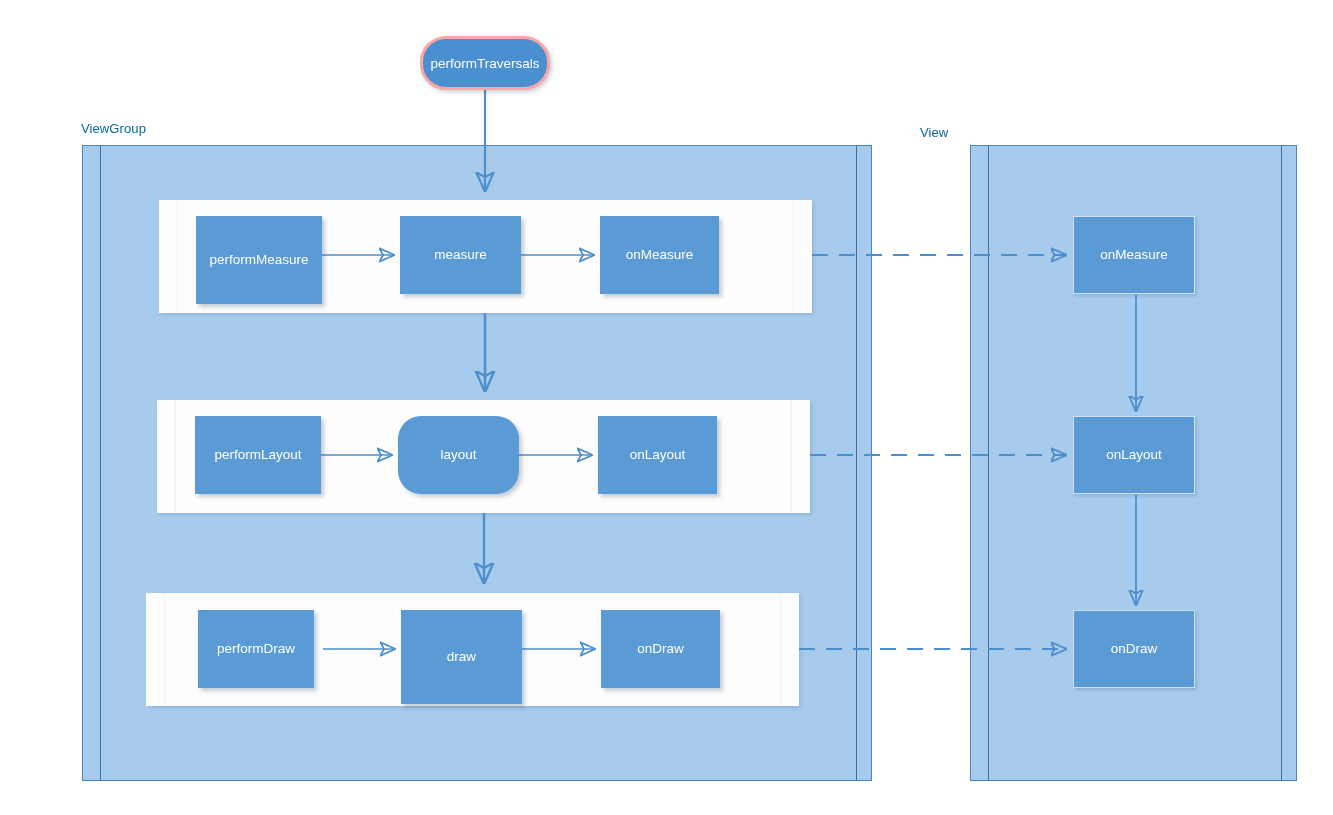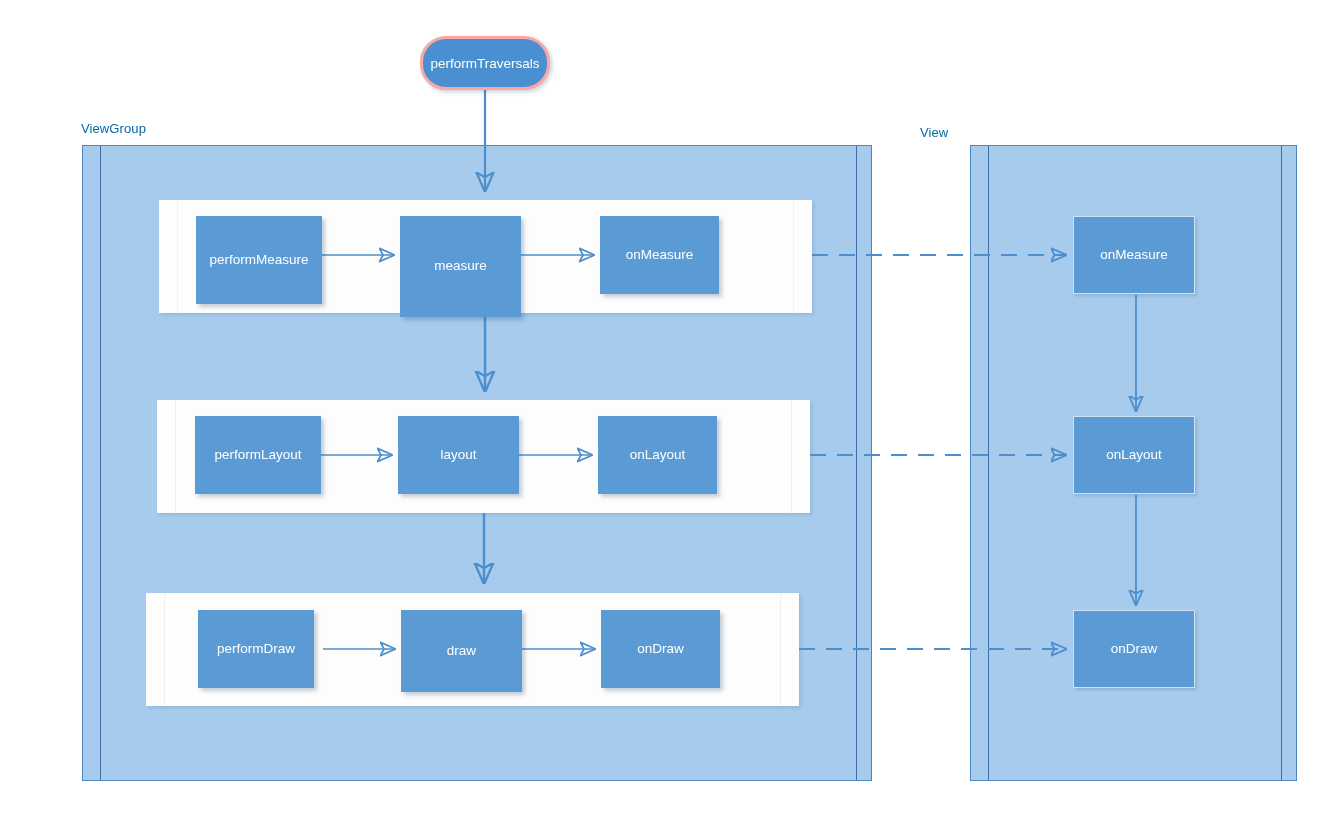--- a/index.html
+++ b/index.html
@@ -165,47 +165,47 @@
     <line x1="1136" y1="495" x2="1136" y2="604" stroke-width="1.8" marker-end="url(#ah)"></line>
   </svg>
 
   <div class="terminator" style="left:420px; top:36px; width:130px; height:54px;">
     <span>performTraversals</span>
   </div>
 
   <div class="node" style="left:196px; top:216px; width:126px; height:88px;">
     <span>performMeasure</span>
   </div>
-  <div class="node" style="left:400px; top:216px; width:121px; height:101px;align-items:center;">
+  <div class="node" style="left:400px; top:216px; width:121px; height:78px;align-items:center;">
     <span>measure</span>
   </div>
   <div class="node" style="left:600px; top:216px; width:119px; height:78px;">
     <span>onMeasure</span>
   </div>
   <div class="node bordered" style="left:1073px; top:216px; width:122px; height:78px;">
     <span>onMeasure</span>
   </div>
 
   <div class="node" style="left:195px; top:416px; width:126px; height:78px;text-align:center;">
     <span>performLayout</span>
   </div>
-  <div class="node" style="left:398px; top:416px; width:121px; height:78px;">
+  <div class="node" style="left:398px; top:416px; width:121px; height:78px;border-radius:23px;">
     <span>layout</span>
   </div>
   <div class="node" style="left:598px; top:416px; width:119px; height:78px;">
     <span>onLayout</span>
   </div>
   <div class="node bordered" style="left:1073px; top:416px; width:122px; height:78px;">
     <span>onLayout</span>
   </div>
 
   <div class="node" style="left:198px; top:610px; width:116px; height:78px;">
     <span>performDraw</span>
   </div>
-  <div class="node" style="left:401px; top:610px; width:121px; height:82px;">
+  <div class="node" style="left:401px; top:610px; width:121px; height:94px;">
     <span>draw</span>
   </div>
   <div class="node" style="left:601px; top:610px; width:119px; height:78px;">
     <span>onDraw</span>
   </div>
   <div class="node bordered" style="left:1073px; top:610px; width:122px; height:78px;">
     <span>onDraw</span>
   </div>
 
 </div>

